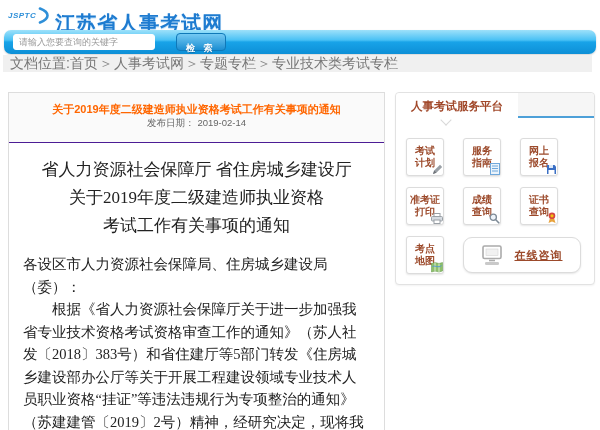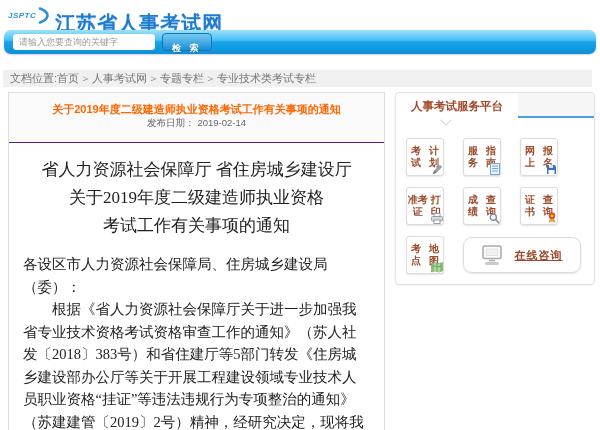--- a/index.html
+++ b/index.html
@@ -11,33 +11,33 @@
   .top-header { position:absolute; left:8px; top:2px; height:27px; display:flex; align-items:center; }
   .logo { display:flex; align-items:center; gap:2px; cursor:pointer; }
   .logo-abbr { font-size:8px; font-weight:bold; font-style:italic; color:#2e8fd8; letter-spacing:.5px; }
   .swoosh { margin-right:3px; }
   .site-title { font-size:20px; font-weight:bold; color:#1e7bd0; letter-spacing:1px;
                 text-shadow:0 1px 1px rgba(120,190,240,.55);margin-top:16px; }
 
   
   .search-bar { position:absolute; left:4px; right:4px; top:30px; height:24px; border-radius:7px;
                 background:linear-gradient(to bottom,#9ee1fa 0%,#49c1f5 42%,#18a3e8 50%,#0d8fd6 100%);
-                display:flex; align-items:center; padding-left:9px; gap:7px;
+                display:flex; align-items:center; padding-left:9px; gap:21px;
                 box-shadow:0 1px 2px rgba(0,0,0,.18); }
   .search-input { width:142px; height:16px; border:1px solid #fff; border-radius:3px; font-size:9px;
                   padding:0 5px; color:#555; outline:none; font-family:"Liberation Sans",sans-serif; }
   .search-input::placeholder { color:#999; }
   .search-btn { height:17px; padding:8px 9px; font-size:9px; font-weight:bold; letter-spacing:3px;
                 color:#fff; background:linear-gradient(to bottom,#74c9f3,#1b8ed2);
                 border:1px solid #0f78b8; border-radius:4px; cursor:pointer;
                 font-family:"Liberation Sans",sans-serif; text-shadow:0 1px 1px rgba(0,60,110,.4); }
 
   
-  .breadcrumb { position:absolute; left:3px; right:8px; top:70px; height:17px; background:#f0f0f0;
-                font-size:11px; color:#777; line-height:17px; padding-left:7px; white-space:nowrap; }
+  .breadcrumb { position:absolute; left:3px; right:8px; top:55px; height:17px; background:#f0f0f0;
+                font-size:14px; color:#777; line-height:17px; padding-left:7px; white-space:nowrap; }
   .breadcrumb a { color:#777; text-decoration:none; cursor:pointer; }
   .crumb-sep { margin:0 1px; color:#888; }
 
   
   .article-panel { position:absolute; left:8px; top:92px; width:377px; height:400px;
                    background:#fff; border:1px solid #ddd; }
   .article-head { background:#fafafa; border-bottom:1px solid #4c1d95; text-align:center;
                   padding:9px 8px 12px; }
   .article-title { color:#ff6600; font-weight:bold; font-size:11px; }
   .article-date { font-size:9.5px; color:#666; }
@@ -54,21 +54,21 @@
                   border-radius:4px 4px 0 0; }
   .sidebar-tab { display:inline-block; height:25px; line-height:26px; padding:0 15px; background:#fff;
                  font-size:11.5px; font-weight:bold; color:#a1482a; border-radius:4px 0 0 0; }
   .tab-notch { position:absolute; left:46px; top:23px; width:8px; height:8px; background:#fff;
                border-right:1px solid #d8d8d8; border-bottom:1px solid #d8d8d8;
                transform:rotate(45deg); z-index:2; }
   .btn-grid { display:grid; grid-template-columns:repeat(3,38px); grid-auto-rows:38px;
               gap:11px 19px; padding:20px 0 0 10px; }
   .grid-btn { position:relative; width:38px; height:38px; background:#fff; border:1px solid #dcdcdc;
               border-radius:3px; box-shadow:0 1px 2px rgba(0,0,0,.10);
-              display:flex; flex-direction:row; align-items:center; justify-content:center;
+              display:flex; flex-direction:column; align-items:center; justify-content:center;
               cursor:pointer; font-family:"Liberation Sans",sans-serif; }
   .gb-line { font-size:10px; line-height:12px; font-weight:bold; color:#9c4a2b; }
   .corner-icon { position:absolute; right:0; bottom:0; line-height:0; }
   .bottom-row { display:flex; align-items:center; padding-left:10px; margin-top:11px; gap:19px; }
   .online-btn { width:118px; height:36px; background:#fff; border:1px solid #dcdcdc; border-radius:9px;
                 box-shadow:0 1px 2px rgba(0,0,0,.10); display:flex; align-items:center;
                 justify-content:center; gap:9px; cursor:pointer;
                 font-family:"Liberation Sans",sans-serif; }
   .online-label { font-size:11px; font-weight:bold; color:#9c4a2b; letter-spacing:1px;text-decoration:underline; }
 </style>

